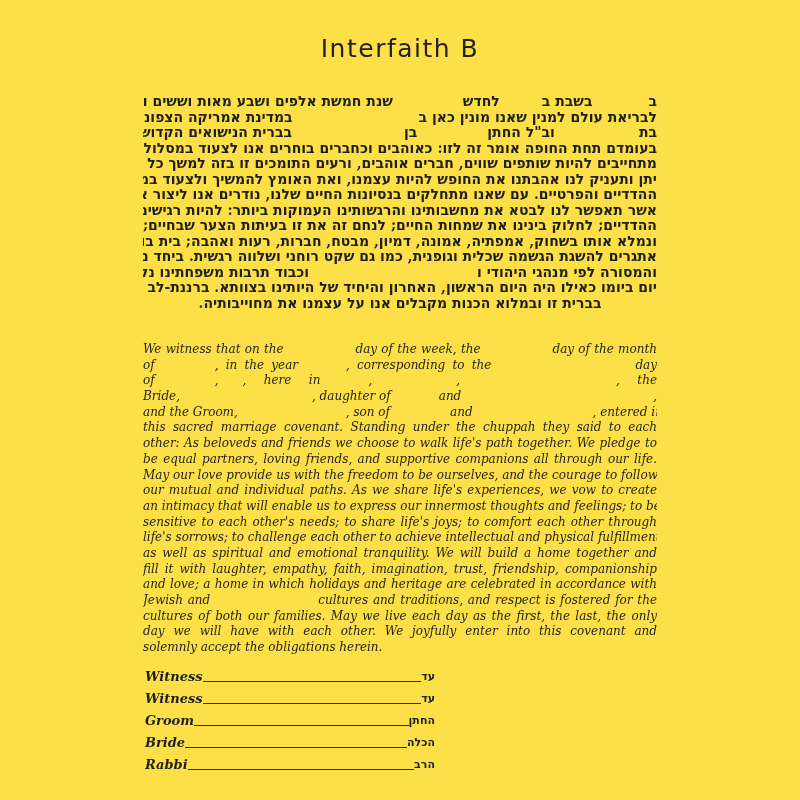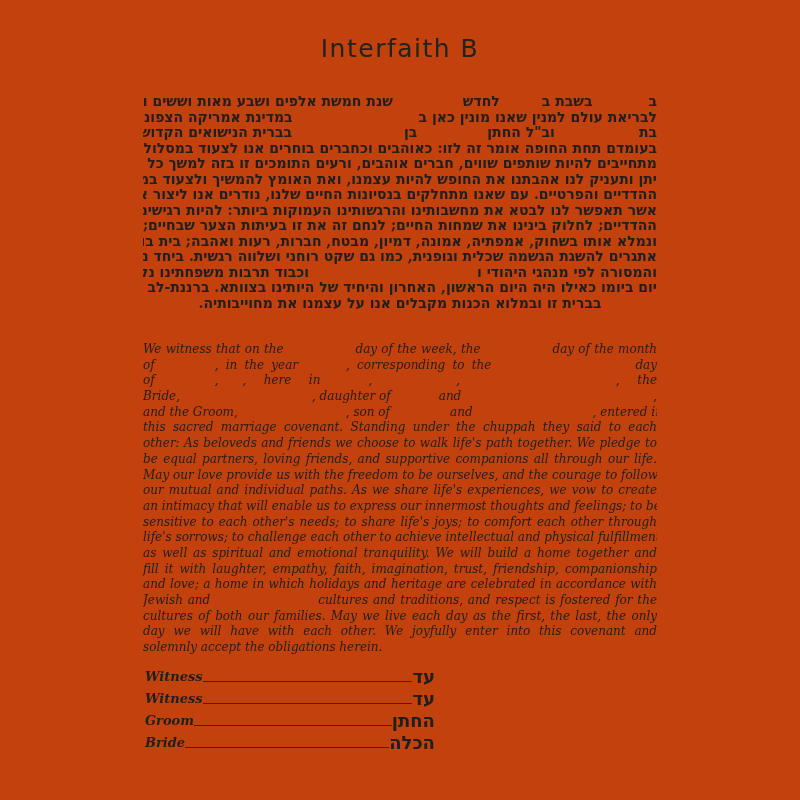--- a/index.html
+++ b/index.html
@@ -4,21 +4,21 @@
 <style>
   html, body {
     margin: 0;
     padding: 0;
     background: #ffffff;
   }
   .page {
     position: relative;
     width: 800px;
     height: 800px;
-    background: #c2410c;
+    background: #fde047;
     overflow: hidden;
     color: #1f1f1f;
   }
   .title {
     position: absolute;
     top: 34px;
     left: 0;
     width: 100%;
     text-align: center;
     font-family: "DejaVu Sans", "Liberation Sans", sans-serif;
@@ -93,21 +93,21 @@
   }
   .sig-line {
     flex: 1;
     border-bottom: 1px solid #2a2a2a;
     margin: 0 0 3px 0;
     min-width: 40px;
   }
   .sig-heb {
     direction: rtl;
     font-family: "DejaVu Serif", "DejaVu Sans", serif;
-    font-size: 18px;
+    font-size: 11px;
     line-height: 17px;
     color: #1f1f1f;
   }
 </style>
 </head>
 <body>
 
 <div class="page">
 
   <div class="title">Interfaith B</div>
@@ -166,15 +166,20 @@
     <div class="sig-row">
       <span class="sig-label">Groom</span>
       <span class="sig-line"></span>
       <span class="sig-heb">החתן</span>
     </div>
     <div class="sig-row">
       <span class="sig-label">Bride</span>
       <span class="sig-line"></span>
       <span class="sig-heb">הכלה</span>
     </div>
+    <div class="sig-row">
+      <span class="sig-label">Rabbi</span>
+      <span class="sig-line"></span>
+      <span class="sig-heb">הרב</span>
+    </div>
   </div>
 
 </div>
 
 </body></html>

